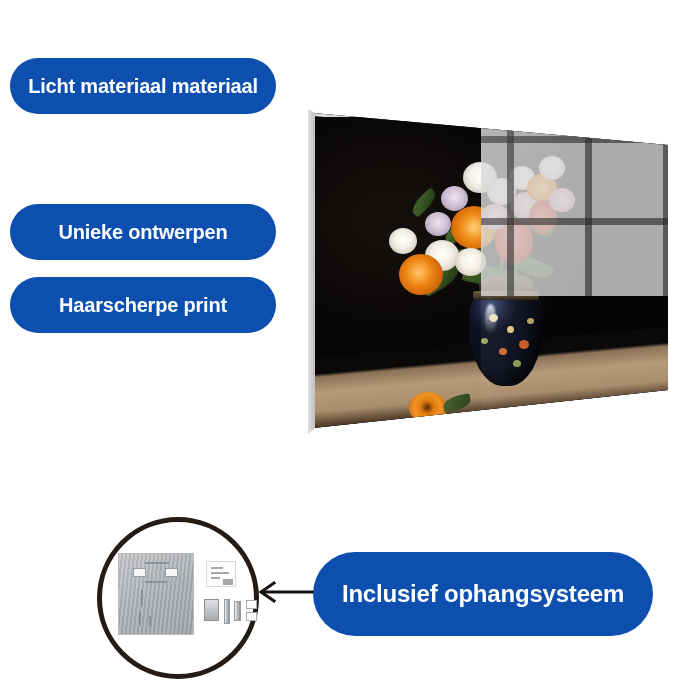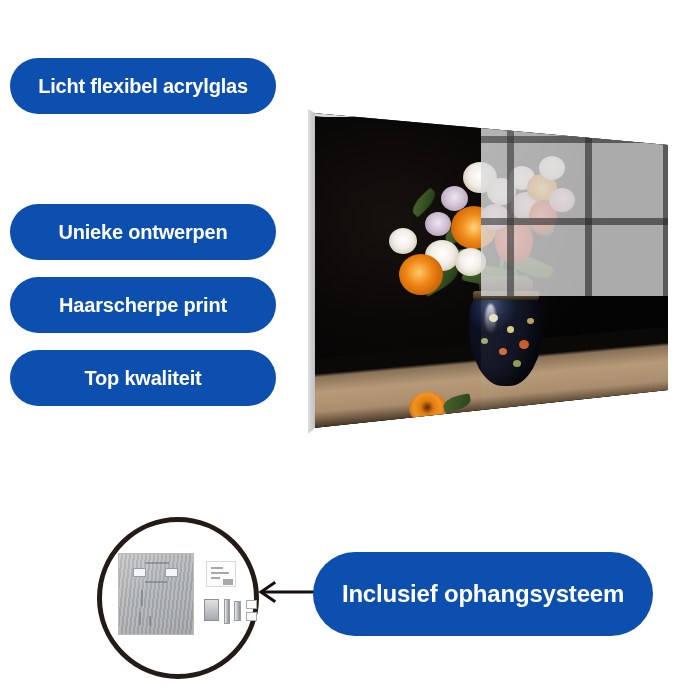--- a/index.html
+++ b/index.html
@@ -319,30 +319,27 @@
     width: 70px;
     height: 28px;
   }
 </style>
 </head>
 <body>
 
 <div id="stage">
 
   <div class="pill pill-feature" style="top:58px">
-    <span>Licht flexibel acrylglas</span>
+    <span>Licht materiaal materiaal</span>
   </div>
   <div class="pill pill-feature" style="top:204px">
     <span>Unieke ontwerpen</span>
   </div>
   <div class="pill pill-feature" style="top:277px">
     <span>Haarscherpe print</span>
-  </div>
-  <div class="pill pill-feature" style="top:350px">
-    <span>Top kwaliteit</span>
   </div>
 
   <div id="panel-wrap">
 
     <div id="panel-clip">
       <div class="art art-bg">
 
         <div class="ledge"></div>
 
         <div class="bouquet">

